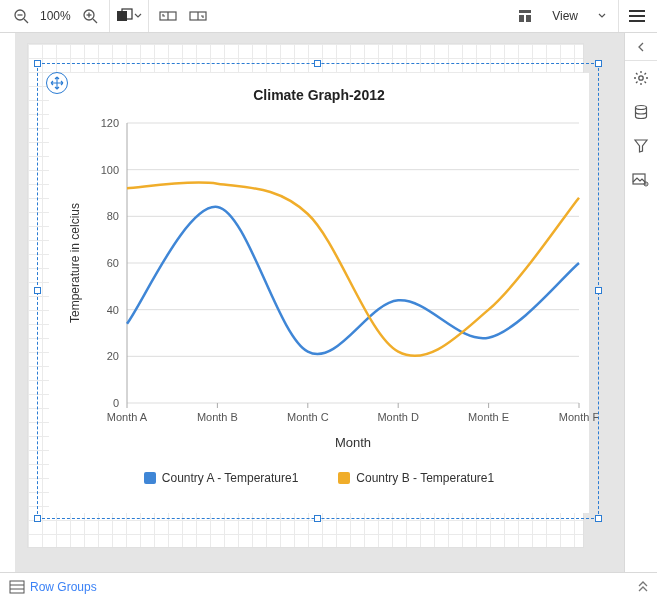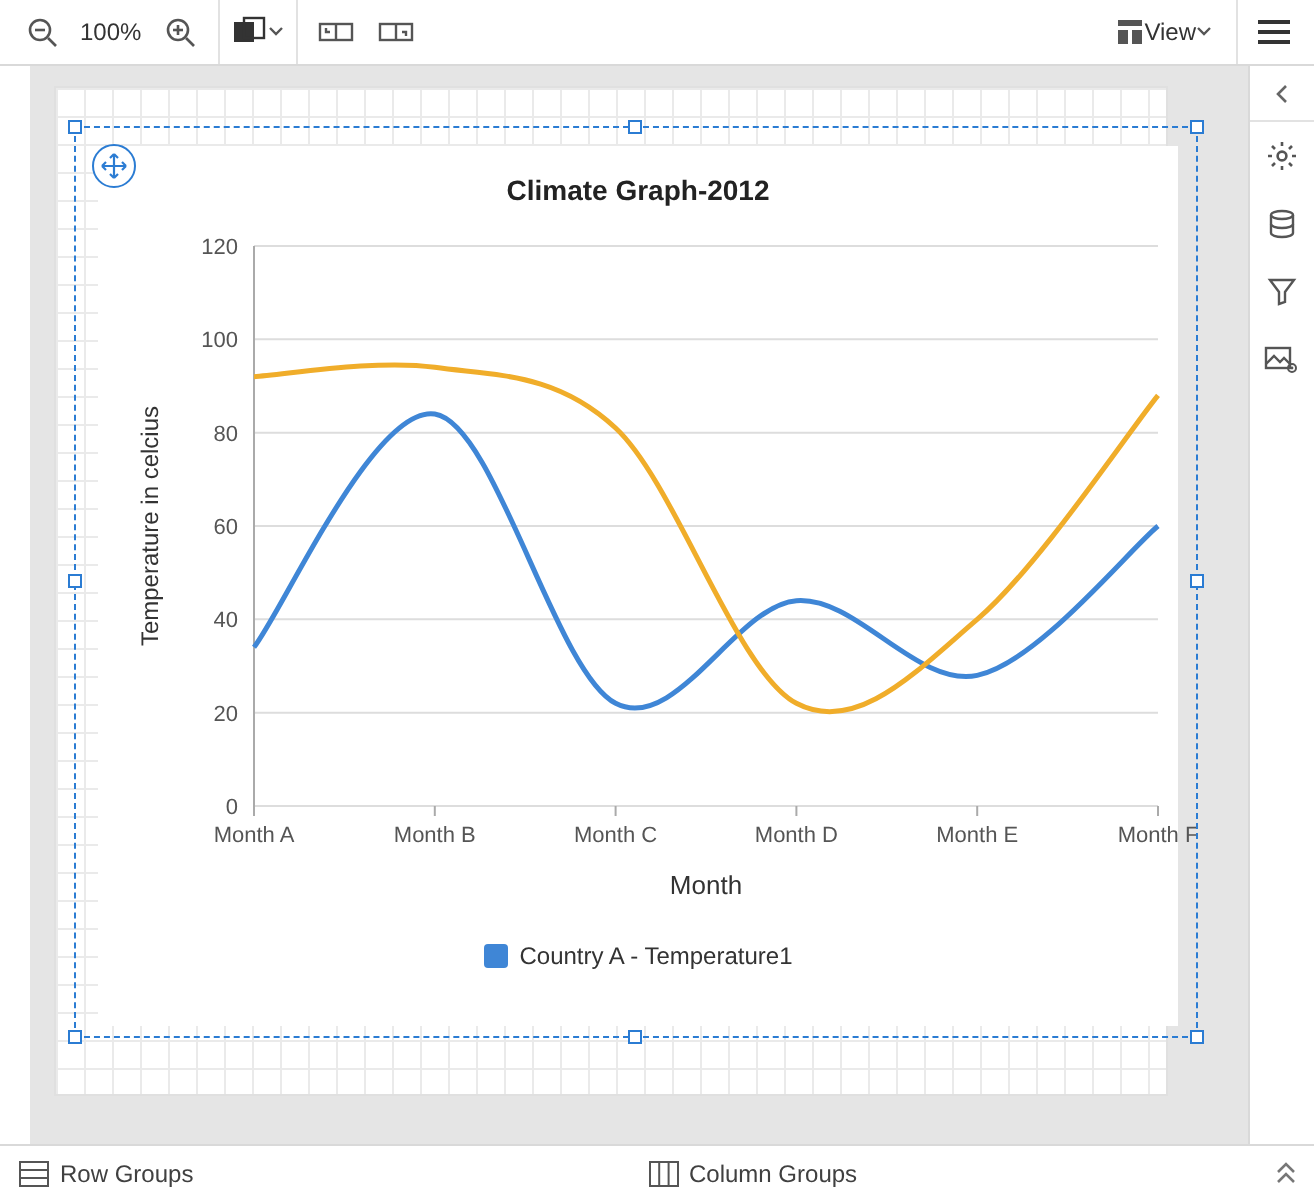--- a/index.html
+++ b/index.html
@@ -6,21 +6,21 @@
 html, body { width: 657px; height: 600px; overflow: hidden; background: #fff; }
 
 .app { width: 657px; height: 600px; display: flex; flex-direction: column; }
 
 
 .toolbar { height: 33px; border-bottom: 1px solid #d9d9d9; display: flex; align-items: center; padding: 0 6px; gap: 0; }
 .toolbar .btn { height: 32px; min-width: 30px; display: flex; align-items: center; justify-content: center; background: none; border: none; cursor: pointer; color: #333; }
 .toolbar .zoom-val { font-size: 12px; color: #333; padding: 0 4px; min-width: 34px; text-align: center; }
 .toolbar .sep { width: 1px; height: 32px; background: #e2e2e2; margin: 0 4px; }
 .toolbar .spacer { flex: 1; }
-.toolbar .view-btn { display: flex; align-items: center; gap: 0; font-size: 12px; color: #333; padding: 0 8px; height: 32px; background: none; border: none; cursor: pointer; }
+.toolbar .view-btn { display: flex; align-items: center; gap: 20px; font-size: 12px; color: #333; padding: 0 8px; height: 32px; background: none; border: none; cursor: pointer; }
 .hamburger { display: flex; flex-direction: column; gap: 3px; padding: 0 6px; cursor: pointer; }
 .hamburger span { width: 16px; height: 2px; background: #333; }
 
 
 .body { flex: 1; display: flex; min-height: 0; }
 .canvas-wrap { flex: 1; background: #e5e5e5; position: relative; overflow: hidden; margin-left: 15px; }
 .right-rail { width: 33px; background: #fff; border-left: 1px solid #d9d9d9; display: flex; flex-direction: column; align-items: center; }
 .right-rail .collapse { height: 28px; width: 100%; border-bottom: 1px solid #e2e2e2; display: flex; align-items: center; justify-content: center; cursor: pointer; }
 .right-rail .rbtn { width: 33px; height: 34px; display: flex; align-items: center; justify-content: center; background: none; border: none; cursor: pointer; color: #555; }
 
@@ -53,21 +53,21 @@
 .chart-title { text-align: center; font-weight: 700; font-size: 14px; color: #222; padding-top: 14px; }
 .chart svg { display: block; }
 .series { fill: none; stroke-width: 2.5; }
 .ylabel { font-size: 12px; fill: #333; }
 .xlabel { font-size: 13px; fill: #333; }
 .legend { display: flex; gap: 40px; justify-content: center; margin-top: 8px; }
 .legend-item { display: flex; align-items: center; gap: 6px; font-size: 12px; color: #333; }
 .legend-swatch { width: 12px; height: 12px; border-radius: 2px; }
 
 
-.bottombar { height: 28px; border-top: 1px solid #d9d9d9; display: flex; align-items: center; font-size: 12px; color: #404040; }
+.bottombar { height: 28px; border-top: 1px solid #d9d9d9; display: flex; align-items: center; font-size: 12px; color: #3b82f6; }
 .bottombar .cell { display: flex; align-items: center; gap: 6px; padding: 0 10px; height: 100%; }
 .bottombar .cell.first { flex: 1; }
 .bottombar .cell.second { flex: 1; }
 .bottombar .expand { width: 28px; display:flex; justify-content:center; cursor:pointer; }
 
 svg { overflow: visible; }
 </style>
 </head>
 <body>
 <div class="app">
@@ -171,20 +171,24 @@
             <path d="M 78 220.66666666666669 C 93.06666666666666 201.22222222222223, 138.26666666666668 99.33333333333333, 168.4 104 C 198.53333333333333 108.66666666666667, 228.66666666666669 233.11111111111114, 258.8 248.66666666666669 C 288.93333333333334 264.22222222222223, 319.0666666666667 199.66666666666669, 349.20000000000005 197.33333333333334 C 379.33333333333337 195, 409.4666666666667 240.8888888888889, 439.6 234.66666666666669 C 469.73333333333335 228.44444444444446, 514.9333333333334 172.44444444444446, 530 160" class="series" stroke="#3f86d6"></path>
             <path d="M 78 85.33333333333331 C 93.06666666666666 84.55555555555554, 138.26666666666668 76.38888888888887, 168.4 80.66666666666666 C 198.53333333333333 84.94444444444444, 228.66666666666669 83, 258.8 111 C 288.93333333333334 139, 319.0666666666667 232.72222222222223, 349.20000000000005 248.66666666666669 C 379.33333333333337 264.61111111111114, 409.4666666666667 232.33333333333334, 439.6 206.66666666666669 C 469.73333333333335 181.00000000000003, 514.9333333333334 113.33333333333336, 530 94.66666666666669" class="series" stroke="#f0ad2a"></path>
             <text class="ylabel" transform="translate(30,160) rotate(-90)" text-anchor="middle">Temperature in celcius</text>
             <text class="xlabel" x="304" y="344" text-anchor="middle">Month</text>
           </svg>
       <div class="legend">
         <div class="legend-item">
           <span class="legend-swatch" style="background:#3f86d6"></span>
           <span>Country A - Temperature1</span>
         </div>
+        <div class="legend-item">
+          <span class="legend-swatch" style="background:#f0ad2a"></span>
+          <span>Country B - Temperature1</span>
+        </div>
       </div>
     </div>
 
     <div class="selection">
       <div class="move-handle">
         <svg width="14" height="14" viewBox="0 0 14 14">
               <path d="M7 1 L7 13 M1 7 L13 7 M7 1 L5 3 M7 1 L9 3 M7 13 L5 11 M7 13 L9 11 M1 7 L3 5 M1 7 L3 9 M13 7 L11 5 M13 7 L11 9" stroke="#2b7cd3" stroke-width="1.1" fill="none"></path>
             </svg>
       </div>
       <div class="sel-handle tl"></div>
@@ -235,28 +239,20 @@
 
 <div class="bottombar">
   <div class="cell first">
     <svg width="14" height="12" viewBox="0 0 14 12">
           <rect x="0" y="0" width="14" height="12" fill="none" stroke="#555" stroke-width="1"></rect>
           <line x1="0" y1="4" x2="14" y2="4" stroke="#555"></line>
           <line x1="0" y1="8" x2="14" y2="8" stroke="#555"></line>
         </svg>
     <span>Row Groups</span>
   </div>
-  <div class="cell second">
-    <svg width="14" height="12" viewBox="0 0 14 12">
-          <rect x="0" y="0" width="14" height="12" fill="none" stroke="#555" stroke-width="1"></rect>
-          <line x1="4.6" y1="0" x2="4.6" y2="12" stroke="#555"></line>
-          <line x1="9.3" y1="0" x2="9.3" y2="12" stroke="#555"></line>
-        </svg>
-    <span>Column Groups</span>
-  </div>
   <div class="expand">
     <svg width="10" height="12" viewBox="0 0 10 12">
           <path d="M1 5 L5 1 L9 5 M1 10 L5 6 L9 10" fill="none" stroke="#777" stroke-width="1.3"></path>
         </svg>
   </div>
 </div>
 
 </div>
 
 </body></html>

